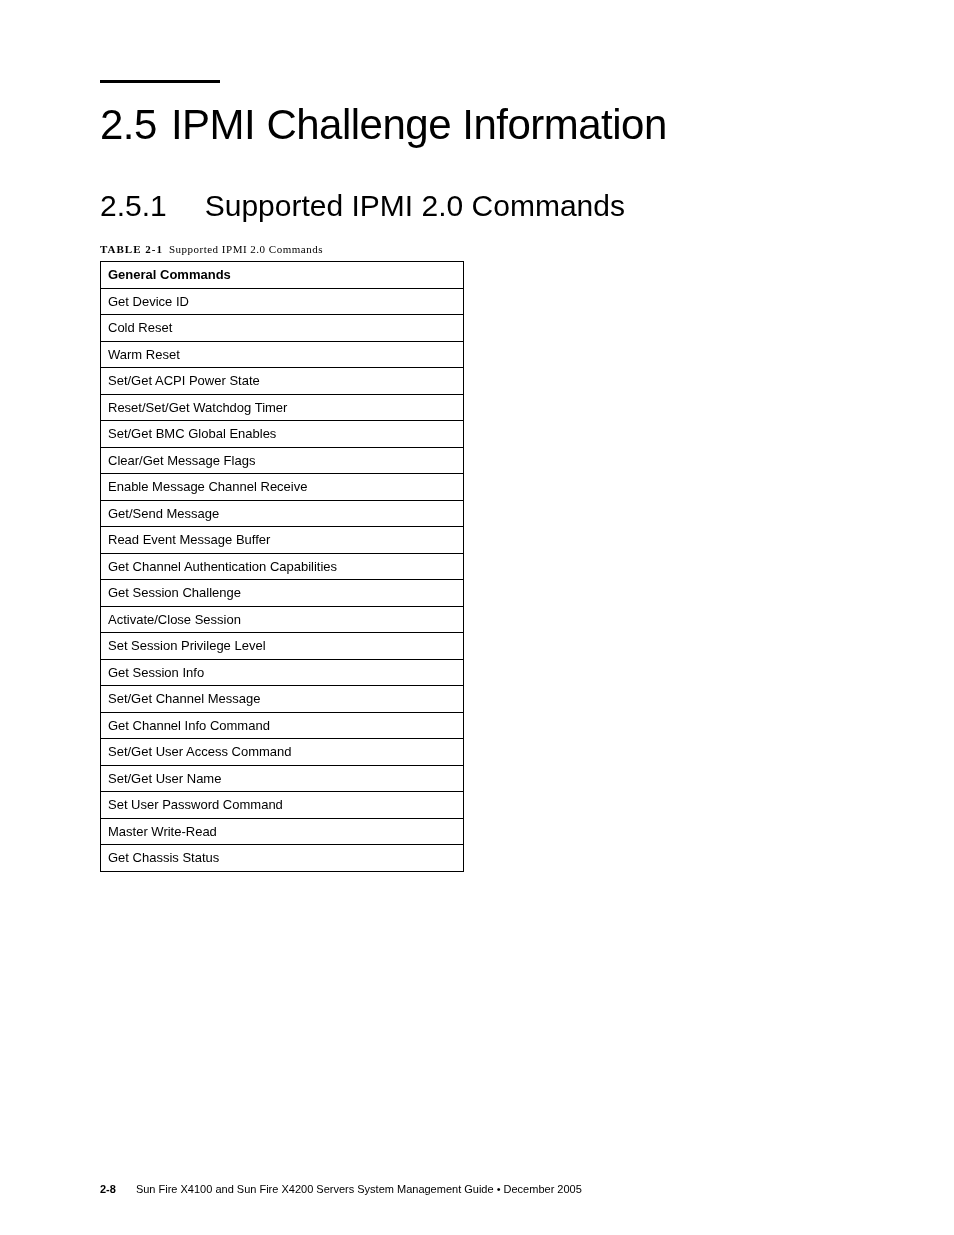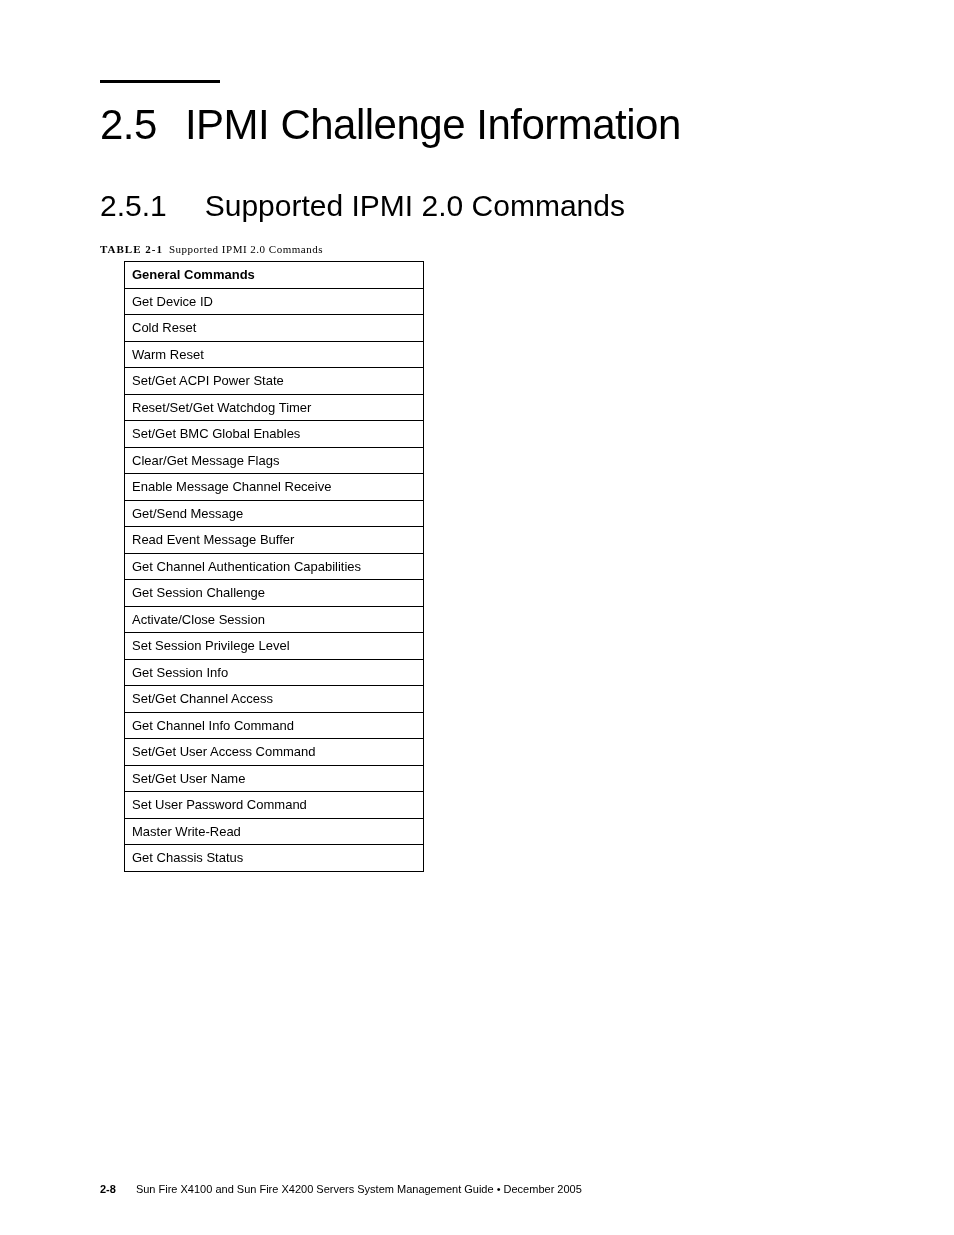--- a/index.html
+++ b/index.html
@@ -25,21 +25,21 @@
       margin-bottom: 18px;
     }
     .chapter-title {
       font-size: 42px;
       font-weight: normal;
       font-family: 'Arial', sans-serif;
       margin-bottom: 40px;
       letter-spacing: -0.5px;
     }
     .chapter-num {
-      margin-right: 28px;
+      margin-right: 14px;
     }
     .section-title {
       font-size: 30px;
       font-weight: normal;
       font-family: 'Arial', sans-serif;
       margin-bottom: 20px;
     }
     .section-num {
       margin-right: 38px;
     }
@@ -55,24 +55,23 @@
       text-transform: uppercase;
       font-size: 11px;
       letter-spacing: 1px;
     }
     .table-caption-text {
       font-weight: normal;
       margin-left: 6px;
     }
     .commands-table {
       border-collapse: collapse;
-      width: 300px;
+      width: 364px;
       font-size: 13px;
       font-family: 'Arial', sans-serif;
-      margin-left: 24px;
     }
     .commands-table td {
       border: 1px solid #000;
       padding: 3px 7px;
       line-height: 1.5;
     }
     .commands-table .header-row td {
       font-weight: bold;
       background: #ffffff;
     }
@@ -155,21 +154,21 @@
         <tr>
           <td>Activate/Close Session</td>
         </tr>
         <tr>
           <td>Set Session Privilege Level</td>
         </tr>
         <tr>
           <td>Get Session Info</td>
         </tr>
         <tr>
-          <td>Set/Get Channel Access</td>
+          <td>Set/Get Channel Message</td>
         </tr>
         <tr>
           <td>Get Channel Info Command</td>
         </tr>
         <tr>
           <td>Set/Get User Access Command</td>
         </tr>
         <tr>
           <td>Set/Get User Name</td>
         </tr>

